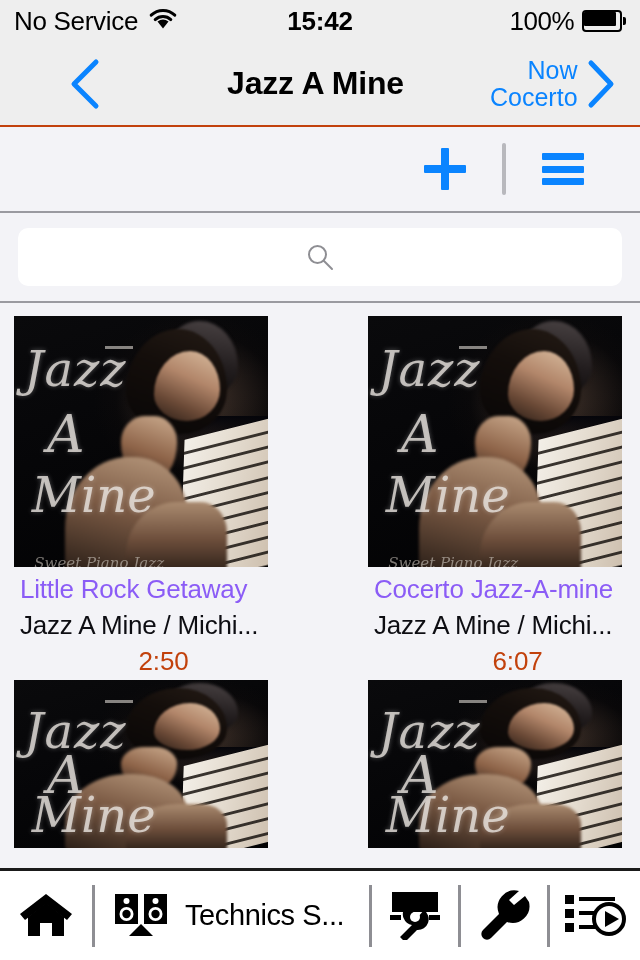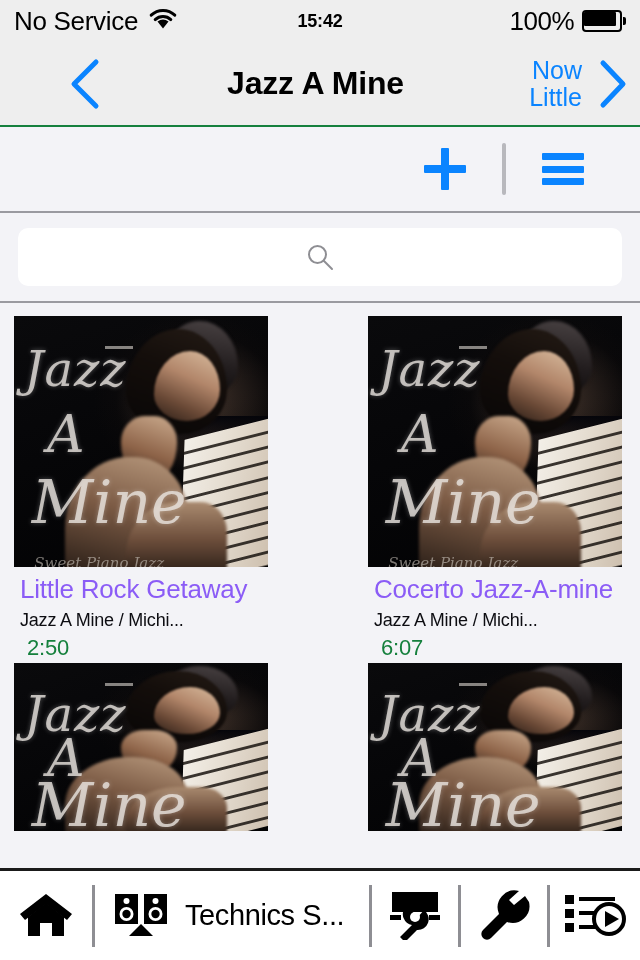--- a/index.html
+++ b/index.html
@@ -14,50 +14,50 @@
   
   .statusbar {
     position:absolute; left:0; top:0; width:640px; height:42px;
     background:#eeeeee;
     display:flex; align-items:center;
     padding:0 14px;
     color:#000;
   }
   .sb-left { display:flex; align-items:center; gap:10px; flex:1 1 0; }
   .sb-carrier { font-size:26px; letter-spacing:-0.3px; }
-  .sb-center { flex:0 0 auto; font-size:18px; font-weight:bold; letter-spacing:-0.2px; }
+  .sb-center { flex:0 0 auto; font-size:26px; font-weight:bold; letter-spacing:-0.2px; }
   .sb-right { display:flex; align-items:center; justify-content:flex-end; gap:8px; flex:1 1 0; }
   .sb-batt-pct { font-size:26px; letter-spacing:-0.5px; }
   .batt { position:relative; width:44px; height:22px; }
   .batt-body { position:absolute; left:0; top:0; width:40px; height:22px;
     border:2px solid #000; border-radius:4px; }
   .batt-fill { position:absolute; left:2px; top:2px; width:32px; height:14px; background:#000; border-radius:1px; }
   .batt-nub { position:absolute; left:41px; top:7px; width:3px; height:8px; background:#000; border-radius:0 2px 2px 0; }
 
   
   .navbar {
     position:absolute; left:0; top:42px; width:640px; height:85px;
     background:#eeeeee;
-    border-bottom:2px solid #15803d;
+    border-bottom:2px solid #c2410c;
     display:flex; align-items:center;padding-left:31px;
   }
   .nav-back {
     width:110px; height:100%;
     display:flex; align-items:center; justify-content:center;
   }
   .chev { display:block; }
   .nav-title {
     flex:1 1 auto; text-align:center;
     font-size:32px; font-weight:bold; color:#000;
     letter-spacing:-0.2px;
   }
   .nav-right {
     width:150px; height:100%;
-    display:flex; align-items:center; justify-content:flex-end;
-    padding-right:8px; gap:10px;
+    display:flex; align-items:center; 
+    padding-right:8px; gap:2px;
   }
   .nowplaying {
     color:#0a84ff; font-size:25px; line-height:1.08; text-align:right;
   }
   .nowplaying span { display:block; }
 
   
   .actionbar {
     position:absolute; left:0; top:127px; width:640px; height:86px;
     background:#f3f3f7;
@@ -180,37 +180,37 @@
     position:absolute;
     font-family:"DejaVu Serif", serif;
     font-style:italic;
     color:rgba(232,228,222,0.80);
     text-shadow:0 0 5px rgba(255,255,255,0.30);
     white-space:nowrap;
     margin-top:20px;
   }
   .art .script1 { left:4%; top:2%; font-size:48px; letter-spacing:1px; }
   .art .script2 { left:13%; top:27%; font-size:52px; }
-  .art .script3 { left:7%; top:52%; font-size:60px; }
+  .art .script3 { left:7%; top:52%; font-size:48px; }
   .art .script4 {
     position:absolute; left:8%; top:76%;
     font-family:"DejaVu Serif", serif; font-style:italic;
     font-size:15px; color:rgba(205,198,190,0.6);
     white-space:nowrap;
     margin-top:47px;
   }
   .art .dash {
     position:absolute; left:36%; top:12%; width:11%; height:3px;
     background:rgba(220,215,208,0.6);
   }
 
   .meta { padding:5px 0 0 6px; }
   .m-title { font-size:26px; color:#8b5cf6; line-height:1.38; letter-spacing:-0.2px; white-space:nowrap; overflow:hidden; }
-  .m-sub   { font-size:18px; color:#0d0d12; line-height:1.38; letter-spacing:-0.2px; white-space:nowrap; overflow:hidden; }
-  .m-dur   { font-size:22px; color:#15803d; line-height:1.38; padding-left:7px; letter-spacing:-0.2px; }
+  .m-sub   { font-size:26px; color:#0d0d12; line-height:1.38; letter-spacing:-0.2px; white-space:nowrap; overflow:hidden; }
+  .m-dur   { font-size:26px; color:#c2410c; line-height:1.38; padding-left:7px; letter-spacing:-0.2px;text-align:center; }
   .row2 .art { height:168px; }
 
   
   .bottombar {
     position:absolute; left:0; bottom:0; width:640px; height:92px;
     background:#fff;
     border-top:3px solid #1a1a1a;
     display:flex; align-items:center;
   }
   .bb-item { display:flex; align-items:center; justify-content:center; height:100%; }
@@ -254,21 +254,21 @@
       <span>
         <svg class="chev" width="44" height="56" viewBox="0 0 44 56">
           <path d="M32 6 L10 28 L32 50" stroke="#0a84ff" stroke-width="5" fill="none" stroke-linecap="round" stroke-linejoin="round"></path>
         </svg>
       </span>
     </div>
     <div class="nav-title">Jazz A Mine</div>
     <div class="nav-right">
       <span class="nowplaying">
         <span>Now</span>
-        <span>Little</span>
+        <span>Cocerto</span>
       </span>
       <span>
         <svg class="chev" width="40" height="56" viewBox="0 0 40 56">
           <path d="M11 7 L31 28 L11 49" stroke="#0a84ff" stroke-width="5" fill="none" stroke-linecap="round" stroke-linejoin="round"></path>
         </svg>
       </span>
     </div>
   </div>
 
   <div class="actionbar">

